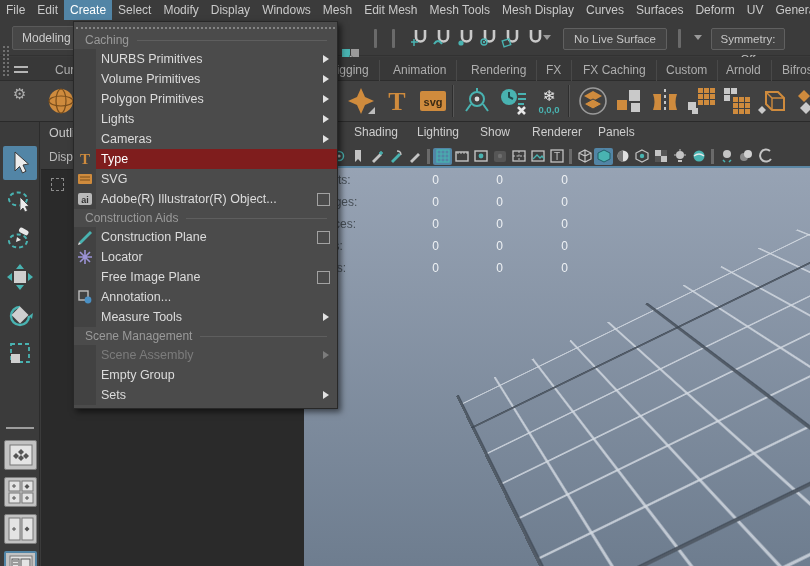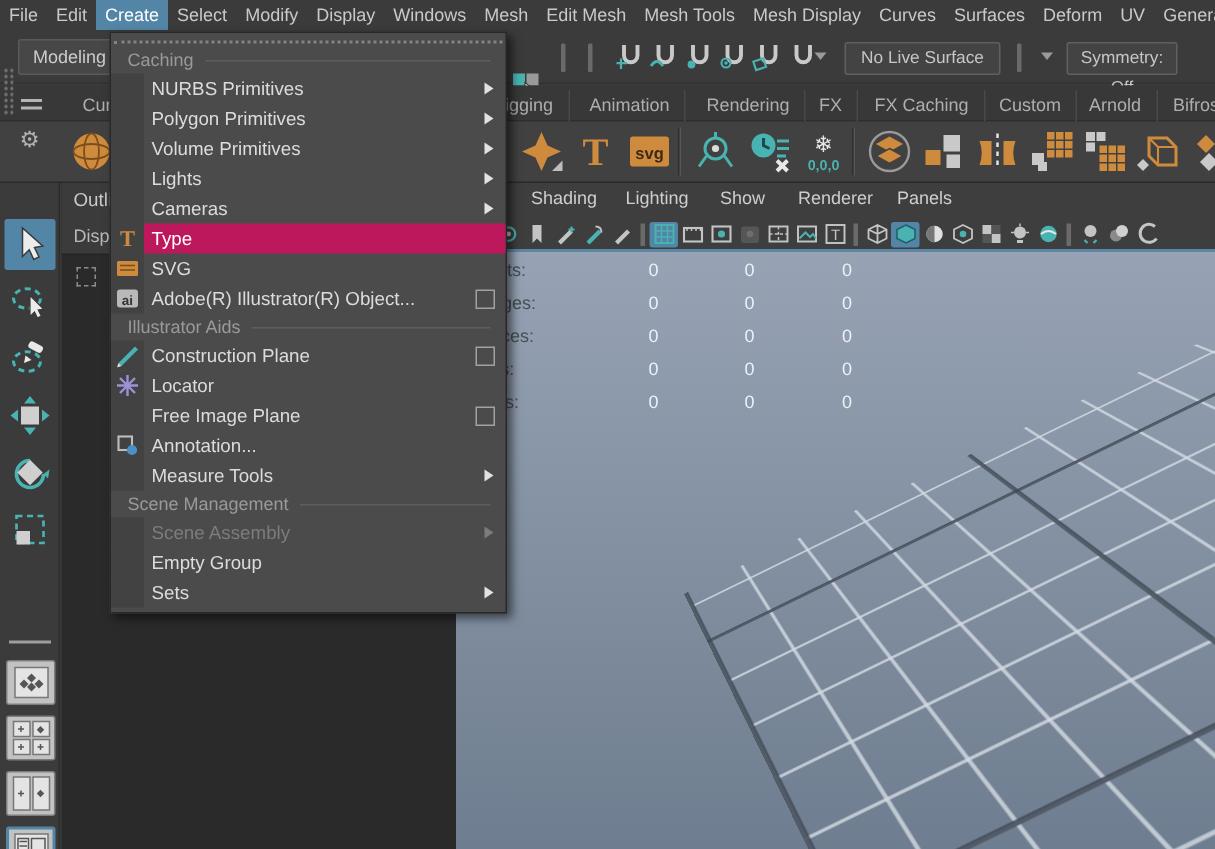--- a/index.html
+++ b/index.html
@@ -83,21 +83,21 @@
   .hud-label { position:absolute; left:16px; color:#474f57; }
   .hud-val { position:absolute; width:40px; text-align:right; color:#eef1f4; }
 
   
   #createmenu { position:absolute; left:73px; top:21px; width:265px; background:#4b4b4b;
     border:1px solid #282828; box-shadow:3px 3px 6px rgba(0,0,0,.55); z-index:100; padding-bottom:3px; }
   #tearoff { height:7px; border-bottom:2px dotted #848484; margin:0 2px 2px 2px; }
   .menu-row { display:flex; height:20px; align-items:flex-start; }
   .menu-gutter { width:22px; height:20px; background:#424242; display:flex; align-items:center; justify-content:center; flex:0 0 auto; }
   .menu-body { flex:1; height:20px; display:flex; align-items:center; padding-left:5px; position:relative; }
-  .menu-body.hl { background:#be185d; }
+  .menu-body.hl { background:#7f1d1d; }
   .menu-label { font-size:12.5px; color:#dcdcdc; }
   .menu-body.hl .menu-label { color:#ffffff; }
   .menu-label.disabled { color:#7c7c7c; }
   .menu-arrow { position:absolute; right:8px; width:0; height:0; border-top:4px solid transparent;
     border-bottom:4px solid transparent; border-left:6px solid #e2e2e2; }
   .menu-arrow.disabled { border-left-color:#7c7c7c; }
   .menu-check { position:absolute; right:7px; width:13px; height:13px; border:1px solid #a2a2a2; }
   .menu-header { display:flex; align-items:center; height:18px; padding:0 10px 0 11px; }
   .menu-header span { font-size:12px; color:#9a9a9a; white-space:nowrap; }
   .menu-header .rule { flex:1; height:1px; background:#5e5e5e; margin-left:8px; }
@@ -611,28 +611,28 @@
         <div class="menu-row">
           <div class="menu-gutter"></div>
           <div class="menu-body">
             <span class="menu-label">NURBS Primitives</span>
             <div class="menu-arrow"></div>
           </div>
         </div>
         <div class="menu-row">
           <div class="menu-gutter"></div>
           <div class="menu-body">
+            <span class="menu-label">Volume Primitives</span>
+            <div class="menu-arrow"></div>
+          </div>
+        </div>
+        <div class="menu-row">
+          <div class="menu-gutter"></div>
+          <div class="menu-body">
             <span class="menu-label">Polygon Primitives</span>
-            <div class="menu-arrow"></div>
-          </div>
-        </div>
-        <div class="menu-row">
-          <div class="menu-gutter"></div>
-          <div class="menu-body">
-            <span class="menu-label">Volume Primitives</span>
             <div class="menu-arrow"></div>
           </div>
         </div>
         <div class="menu-row">
           <div class="menu-gutter"></div>
           <div class="menu-body">
             <span class="menu-label">Lights</span>
             <div class="menu-arrow"></div>
           </div>
         </div>
@@ -670,21 +670,21 @@
               <rect x="1" y="2" width="14" height="12" rx="2" fill="#b9b9b9"></rect>
               <text x="8" y="12" font-size="9" font-weight="bold" fill="#333" text-anchor="middle">ai</text>
             </svg>
           </div>
           <div class="menu-body">
             <span class="menu-label">Adobe(R) Illustrator(R) Object...</span>
             <div class="menu-check"></div>
           </div>
         </div>
         <div class="menu-header">
-          <span>Illustrator Aids</span>
+          <span>Construction Aids</span>
           <div class="rule"></div>
         </div>
         <div class="menu-row">
           <div class="menu-gutter">
             <svg width="16" height="16">
               <path d="M2 13 L13 2 l2 2 L4 15 Z" fill="#49b3b1"></path>
               <path d="M2 13 l2 2 l-3 1 Z" fill="#e0e0e0"></path>
             </svg>
           </div>
           <div class="menu-body">

